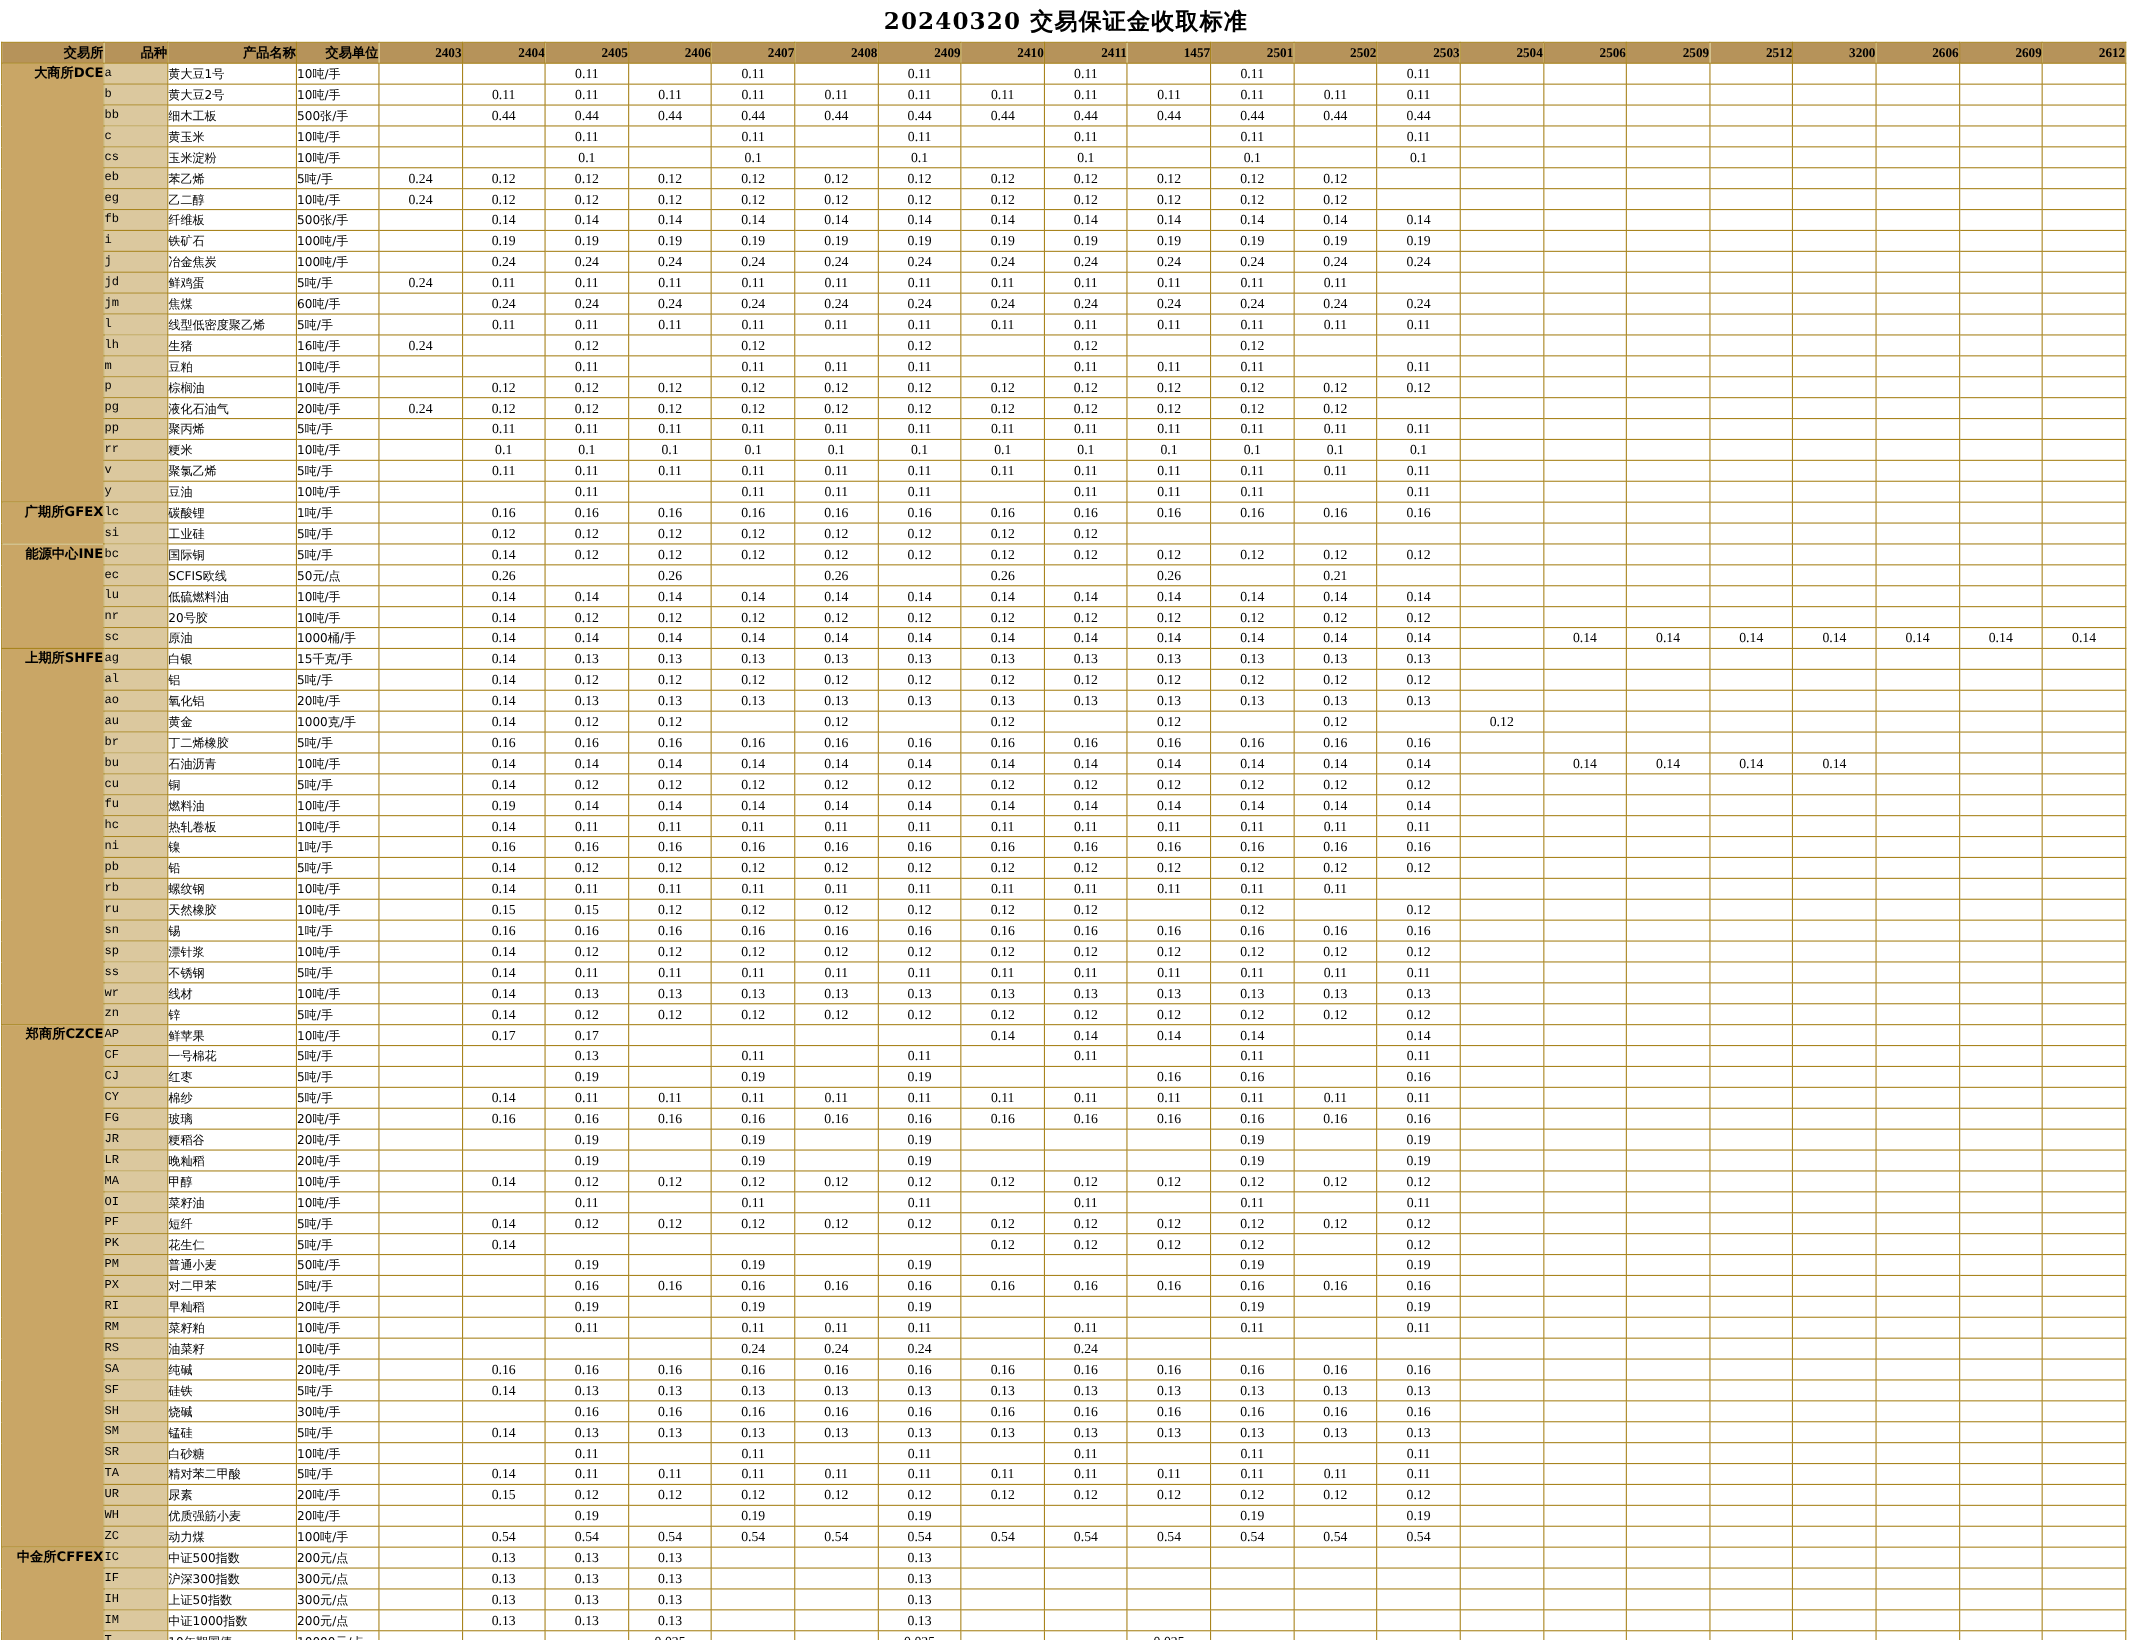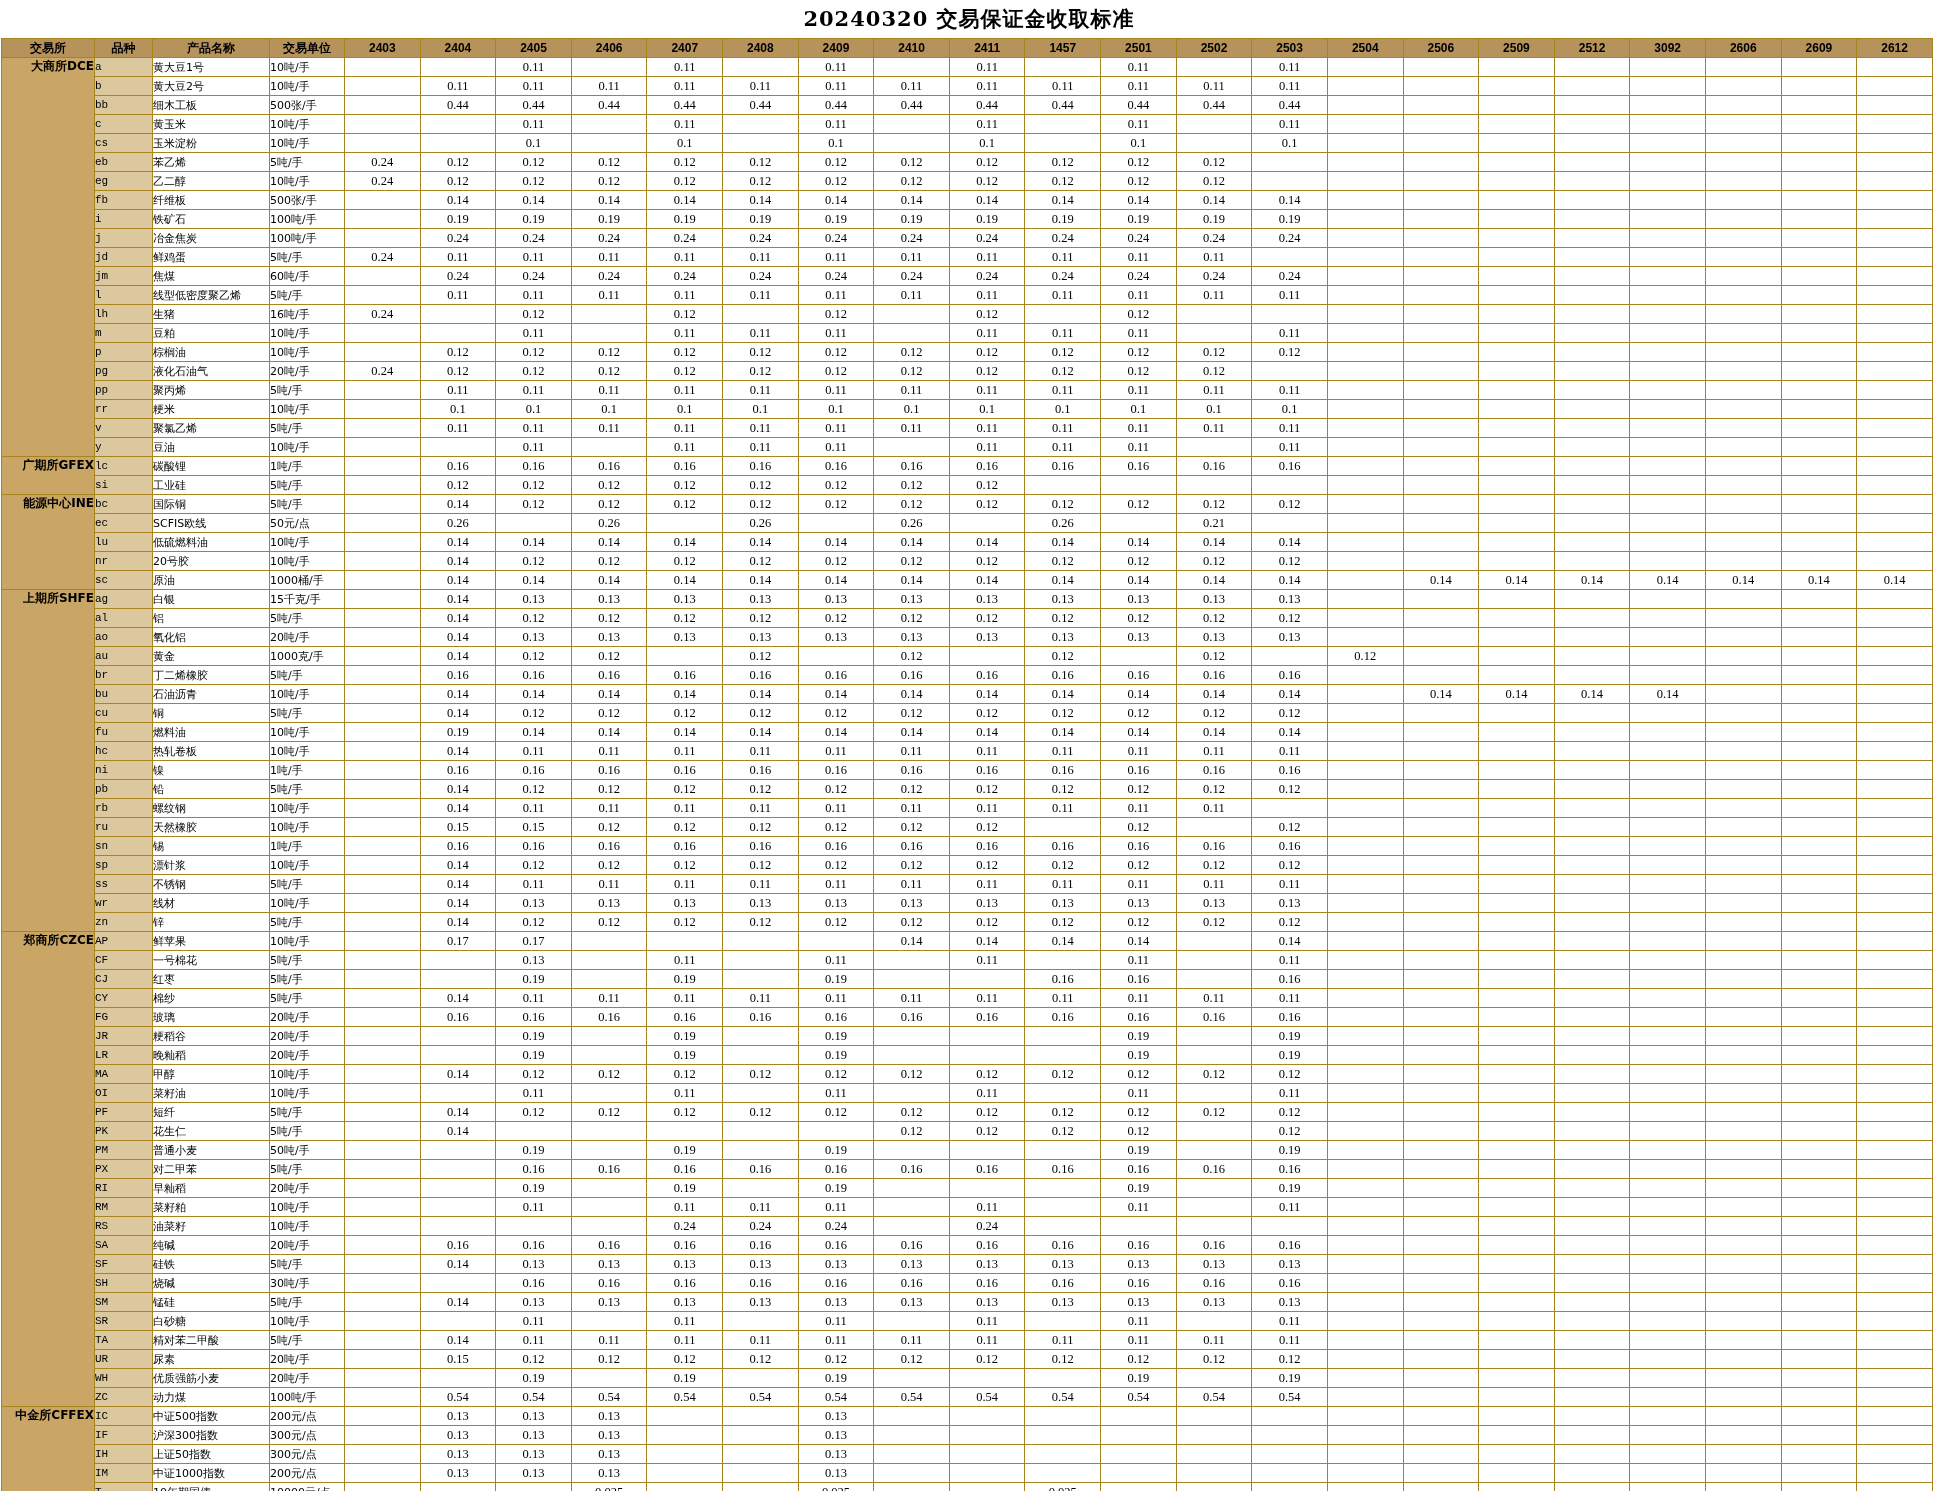--- a/index.html
+++ b/index.html
@@ -16,22 +16,22 @@
     font-size:21px;font-weight:bold;letter-spacing:1px;
   }
   table.sheet{
     border-collapse:collapse;table-layout:fixed;width:1932px;margin-left:1px;
   }
   table.sheet th,table.sheet td{
     border:1px solid var(--grid);height:18px;padding:0;overflow:hidden;
     white-space:nowrap;line-height:17px;
   }
   table.sheet thead th{
-    background:var(--header-bg);font-size:12px;font-weight:bold;text-align:center;
-    font-family:Liberation Sans, sans-serif;
+    background:var(--header-bg);font-size:12px;font-weight:bold;text-align:right;
+    font-family:Liberation Serif, serif;
   }
   td.exch{
     background:var(--exch-bg);font-weight:bold;font-size:12px;text-align:right;
     vertical-align:top;padding-left:2px;
   }
   td.code{
     background:var(--code-bg);text-align:left;padding-left:3px;font-size:11px;
     font-family:"Liberation Mono","DejaVu Sans Mono",monospace;
   }
   td.prod{text-align:left;padding-left:3px;font-size:11px;}
@@ -69,21 +69,21 @@
           <th>2410</th>
           <th>2411</th>
           <th>1457</th>
           <th>2501</th>
           <th>2502</th>
           <th>2503</th>
           <th>2504</th>
           <th>2506</th>
           <th>2509</th>
           <th>2512</th>
-          <th>3092</th>
+          <th>3200</th>
           <th>2606</th>
           <th>2609</th>
           <th>2612</th>
         </tr>
       </thead>
       <tbody>
         <tr>
           <td class="exch" rowspan="21">大商所DCE</td>
           <td class="code">a</td>
           <td class="prod">黄大豆1号</td>

